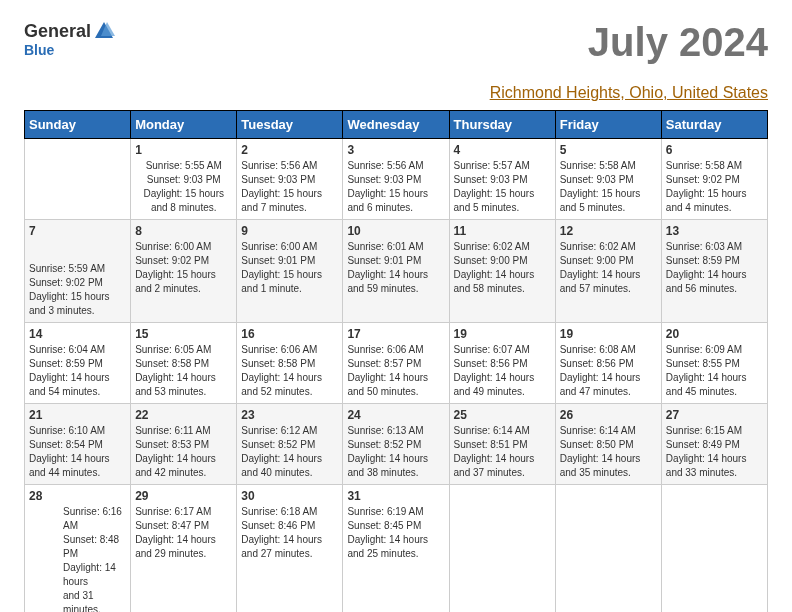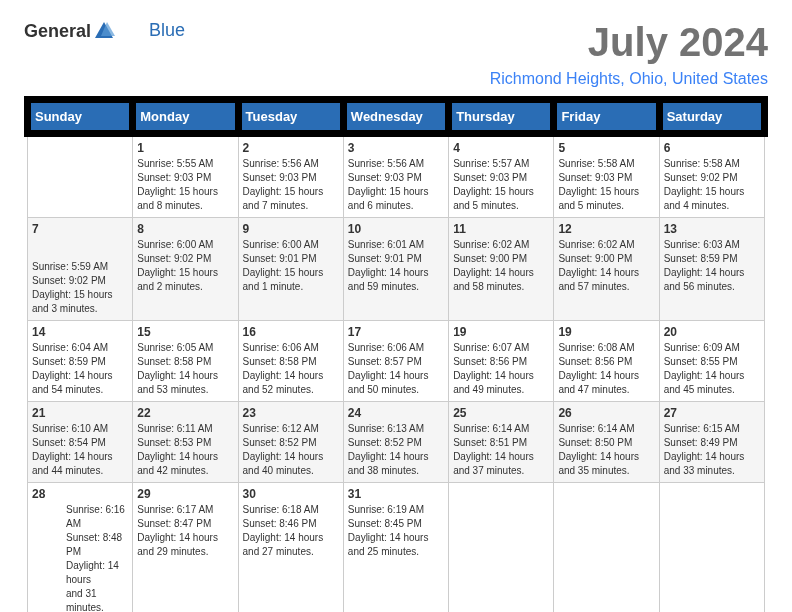--- a/index.html
+++ b/index.html
@@ -11,65 +11,65 @@
       padding: 20px 24px 20px 24px;
     }
     .header-area {
       display: flex;
       justify-content: space-between;
       align-items: flex-start;
       margin-bottom: 8px;
     }
     .logo {
       display: flex;
-      flex-direction: row;
+      flex-direction: column;
       align-items: flex-start;
-      gap: 34px;
     }
     .logo-text-general {
       font-size: 18px;
       font-weight: bold;
       color: #333;
     }
     .logo-text-blue {
-      font-size: 18px;
-      font-weight: normal;
+      font-size: 14px;
+      font-weight: bold;
       color: #2a6db5;
     }
     .logo-row {
       display: flex;
       align-items: center;
     }
     .title-area {
       text-align: right;
     }
     .month-title {
       font-size: 40px;
       font-weight: bold;
       color: #737373;
       line-height: 1.1;
     }
     .location-title {
       font-size: 16px;
-      color: #3b82f6;
-      margin-top: 6px;
+      color: #a16207;
+      margin-top: 20px;
+      text-decoration: underline;
     }
     table {
       width: 100%;
       border-collapse: collapse;
       table-layout: fixed;
     }
     thead tr th {
       background-color: #2a6db5;
       color: #fff;
       font-size: 13px;
       font-weight: bold;
       padding: 6px 4px;
       text-align: left;
-      border: 7px solid #000000;
+      border: 1px solid #000000;
     }
     tbody tr td {
       border: 1px solid #ccc;
       vertical-align: top;
       padding: 4px 4px 4px 4px;
       font-size: 10.5px;
       color: #333;
       height: 80px;
       background: #fff;
     }
@@ -123,21 +123,21 @@
         <th>Thursday</th>
         <th>Friday</th>
         <th>Saturday</th>
       </tr>
   </thead>
   <tbody id="calendar-body">
   <tr>
         <td class="empty-cell"></td>
         <td>
           <span class="day-number">1</span>
-          <div class="day-info" style="white-space: pre-line;">Sunrise: 5:55 AM
+          <div class="day-info" style="white-space: pre-line; text-align: center;">Sunrise: 5:55 AM
 Sunset: 9:03 PM
 Daylight: 15 hours
 and 8 minutes.</div>
         </td>
         <td>
           <span class="day-number">2</span>
           <div class="day-info" style="white-space: pre-line;">Sunrise: 5:56 AM
 Sunset: 9:03 PM
 Daylight: 15 hours
 and 7 minutes.</div>

